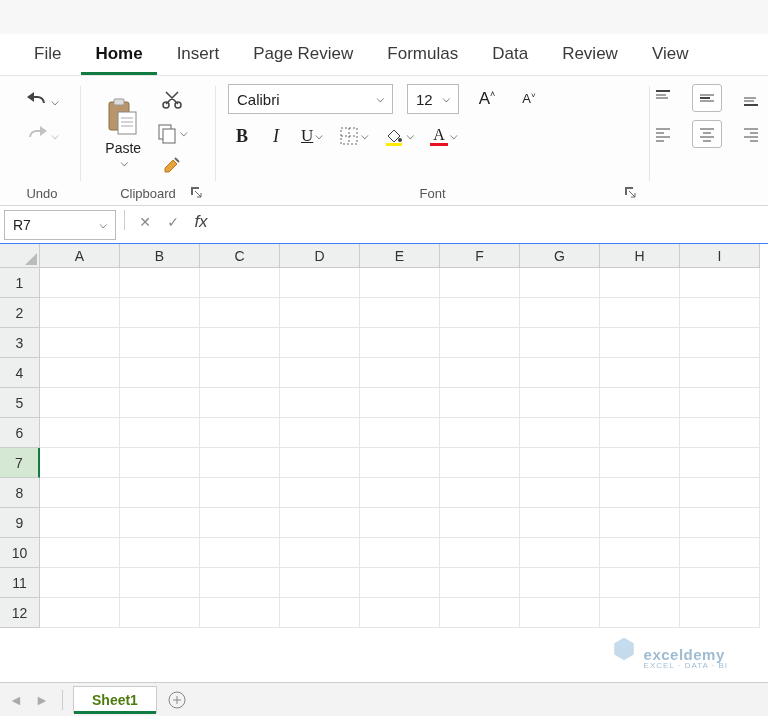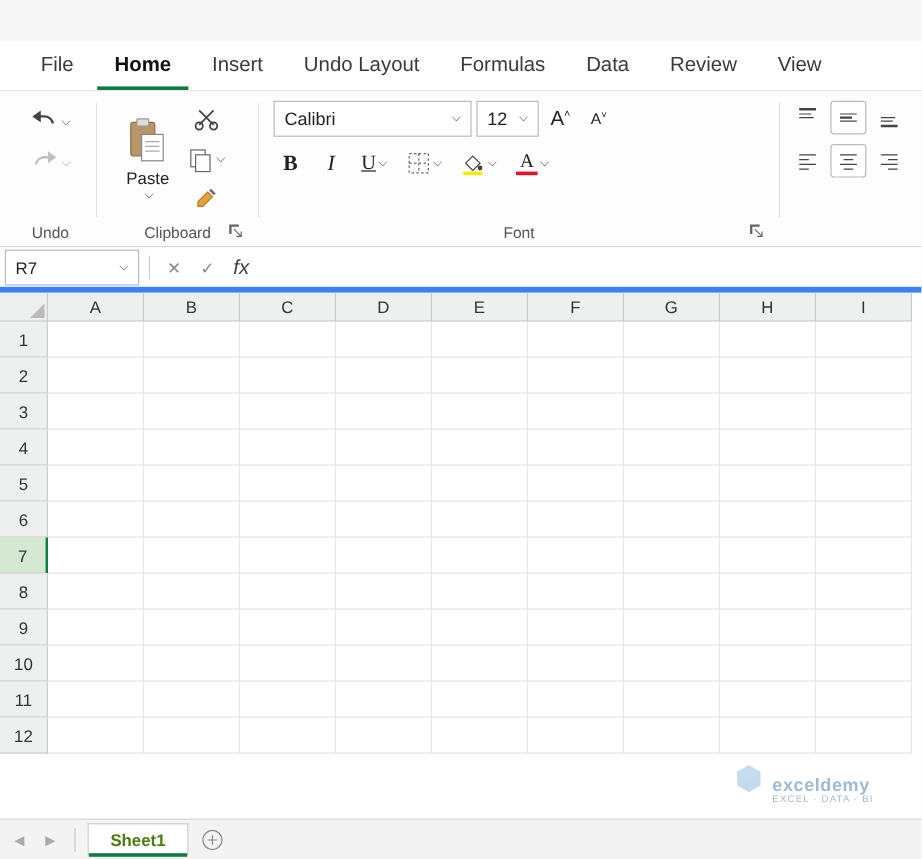--- a/index.html
+++ b/index.html
@@ -13,41 +13,41 @@
   
   .ribbon { display: flex; align-items: stretch; background: #fdfdfd; border-bottom: 1px solid #d8d8d8; height: 130px; padding: 4px 6px 0; }
   .group { display: flex; flex-direction: column; align-items: center; justify-content: space-between; padding: 4px 10px 2px; border-right: 0; position: relative; }
   .group-body { display: flex; align-items: center; gap: 4px; flex: 1; }
   .group-label { font-size: 13px; color: #555; padding: 4px 0 2px; display: flex; align-items: center; gap: 8px; width: 100%; justify-content: center; position: relative; }
   .launcher { width: 14px; height: 14px; position: absolute; right: 0; bottom: 4px; cursor: pointer; }
   .launcher svg { width: 100%; height: 100%; }
   .sep { width: 1px; background: #e6e6e6; margin: 6px 2px 24px; }
 
   .col { display: flex; flex-direction: column; align-items: center; gap: 2px; }
-  .row { display: flex; align-items: center; gap: 4px; }
+  .row { display: flex; align-items: center; gap: 14px; }
 
   .btn { display: inline-flex; align-items: center; justify-content: center; min-width: 28px; height: 28px; border: 1px solid transparent; border-radius: 3px; cursor: pointer; padding: 0 4px; background: transparent; }
   .btn.boxed { border: 1px solid #bbb; background: #fff; }
   .btn svg { display: block; }
   .big-btn { display: flex; flex-direction: column; align-items: center; gap: 2px; cursor: pointer; padding: 2px; }
   .big-btn .lbl { font-size: 14px; }
   .caron { font-size: 10px; line-height: 1; color: #444; margin-left: 2px; }
 
   .font-select { height: 30px; border: 1px solid #bbb; background: #fff; display: flex; align-items: center; padding: 0 8px; font-size: 15px; cursor: pointer; }
   .font-name { width: 165px; justify-content: space-between; }
   .font-size { width: 52px; justify-content: space-between; }
 
   .bold { font-weight: 700; font-size: 18px; font-family: "Times New Roman", serif; }
   .italic { font-style: italic; font-size: 18px; font-family: "Times New Roman", serif; }
   .uline { text-decoration: underline; font-size: 17px; font-family: "Times New Roman", serif; }
   .grow { font-size: 17px; }
   .shrink { font-size: 13px; }
 
   
-  .fbar { display: flex; align-items: center; height: 38px; background: #fff; border-bottom: 5px solid #3b82f6; padding: 4px; gap: 4px; }
+  .fbar { display: flex; align-items: flex-start; height: 38px; background: #fff; border-bottom: 1px solid #3b82f6; padding: 4px; gap: 4px; }
   .namebox { width: 112px; height: 30px; border: 1px solid #bbb; background: #fff; display: flex; align-items: center; justify-content: space-between; padding: 0 8px; font-size: 14px; }
   .fbtn { width: 24px; height: 24px; display: flex; align-items: center; justify-content: center; color: #888; cursor: pointer; }
   .fbtn.fx { font-style: italic; font-family: serif; font-size: 17px; color: #444; }
   .finput { flex: 1; height: 28px; border: none; outline: none; padding: 0 6px; font-size: 14px; }
 
   
   .gridwrap { flex: 1; display: flex; flex-direction: column; background: #fff; overflow: hidden; position: relative; }
   .cols { display: flex; height: 24px; }
   .corner { width: 40px; background: #eef0ef; border-right: 1px solid #ccc; border-bottom: 1px solid #ccc; position: relative; }
   .corner::after { content: ""; position: absolute; right: 2px; bottom: 2px; width: 0; height: 0; border: 6px solid transparent; border-bottom-color: #bbb; border-right-color: #bbb; }
@@ -73,21 +73,21 @@
   .watermark .t1 { font-size: 15px; font-weight: 700; color: #2a6a9a; letter-spacing: 0.5px; }
   .watermark .t2 { font-size: 8px; color: #2a6a9a; letter-spacing: 1px; }
 </style>
 </head>
 <body>
 
 <div class="tabs">
   <div class="tab">File</div>
   <div class="tab active">Home</div>
   <div class="tab">Insert</div>
-  <div class="tab">Undo Layout</div>
+  <div class="tab">Page Review</div>
   <div class="tab">Formulas</div>
   <div class="tab">Data</div>
   <div class="tab">Review</div>
   <div class="tab">View</div>
 </div>
 
 <div class="ribbon">
 
   <div class="group" style="width:72px">
     <div class="group-body col" style="gap:6px;align-items:flex-start;padding-top:4px">

